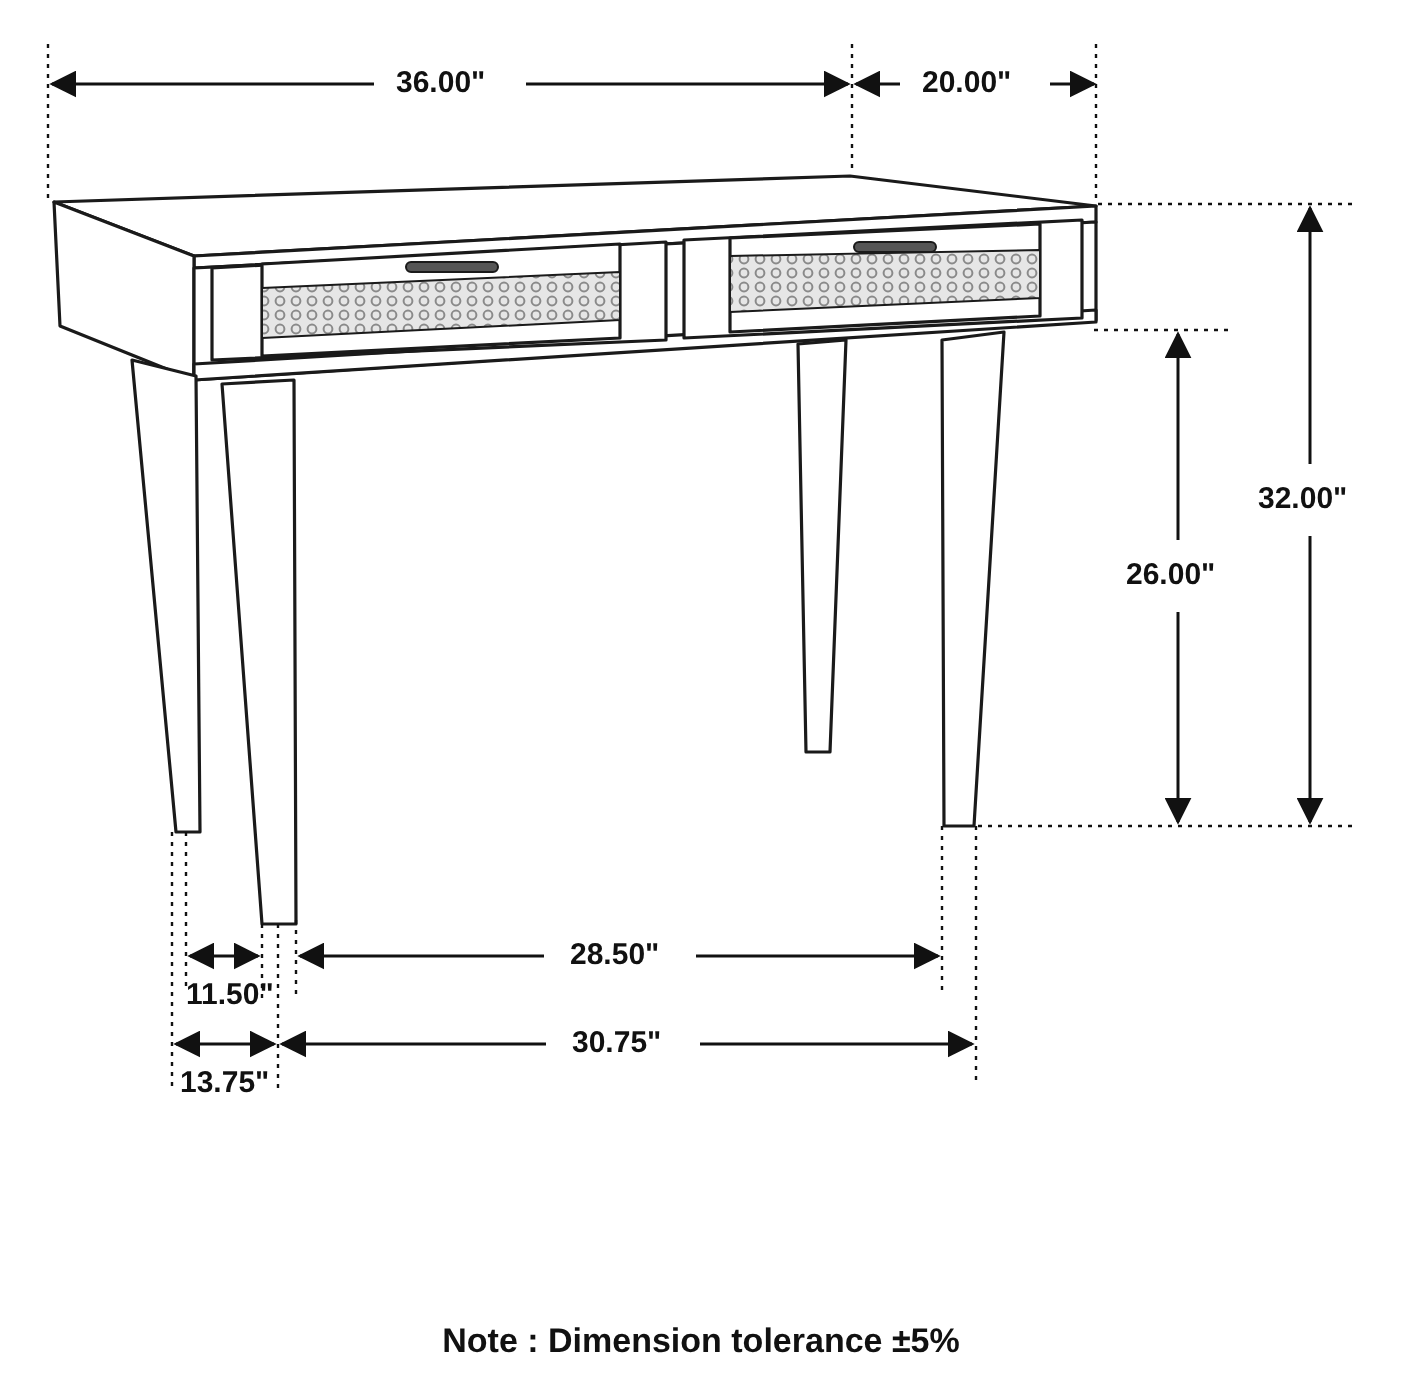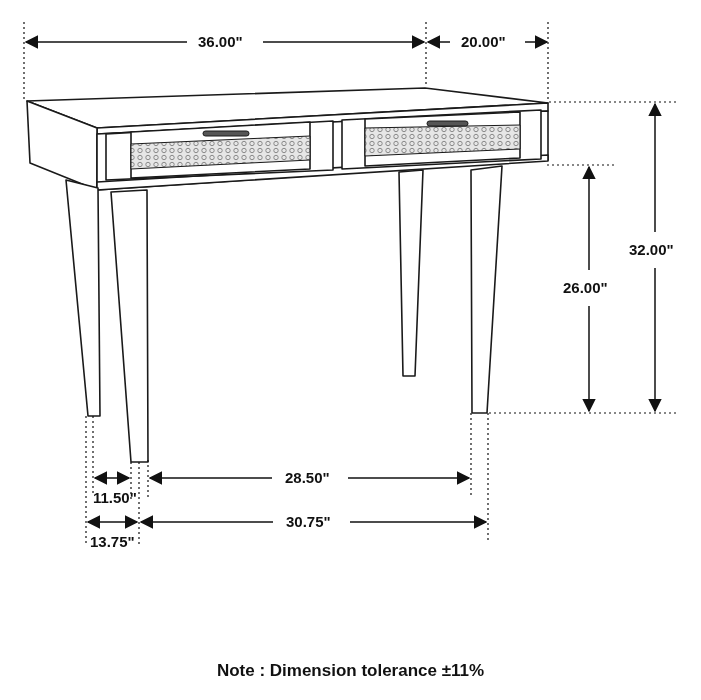--- a/index.html
+++ b/index.html
@@ -94,13 +94,13 @@
 
 <span class="dim-label" style="left:198px; top:34px;">36.00"</span>
 <span class="dim-label" style="left:461px; top:34px;">20.00"</span>
 <span class="dim-label" style="left:629px; top:242px;">32.00"</span>
 <span class="dim-label" style="left:563px; top:280px;">26.00"</span>
 <span class="dim-label" style="left:285px; top:470px;">28.50"</span>
 <span class="dim-label" style="left:286px; top:514px;">30.75"</span>
 <span class="dim-label" style="left:93px; top:490px; background:transparent;">11.50"</span>
 <span class="dim-label" style="left:90px; top:534px; background:transparent;">13.75"</span>
 
-<div class="note">Note : Dimension tolerance ±11%</div>
+<div class="note">Note : Dimension tolerance ±5%</div>
 
 </body></html>

